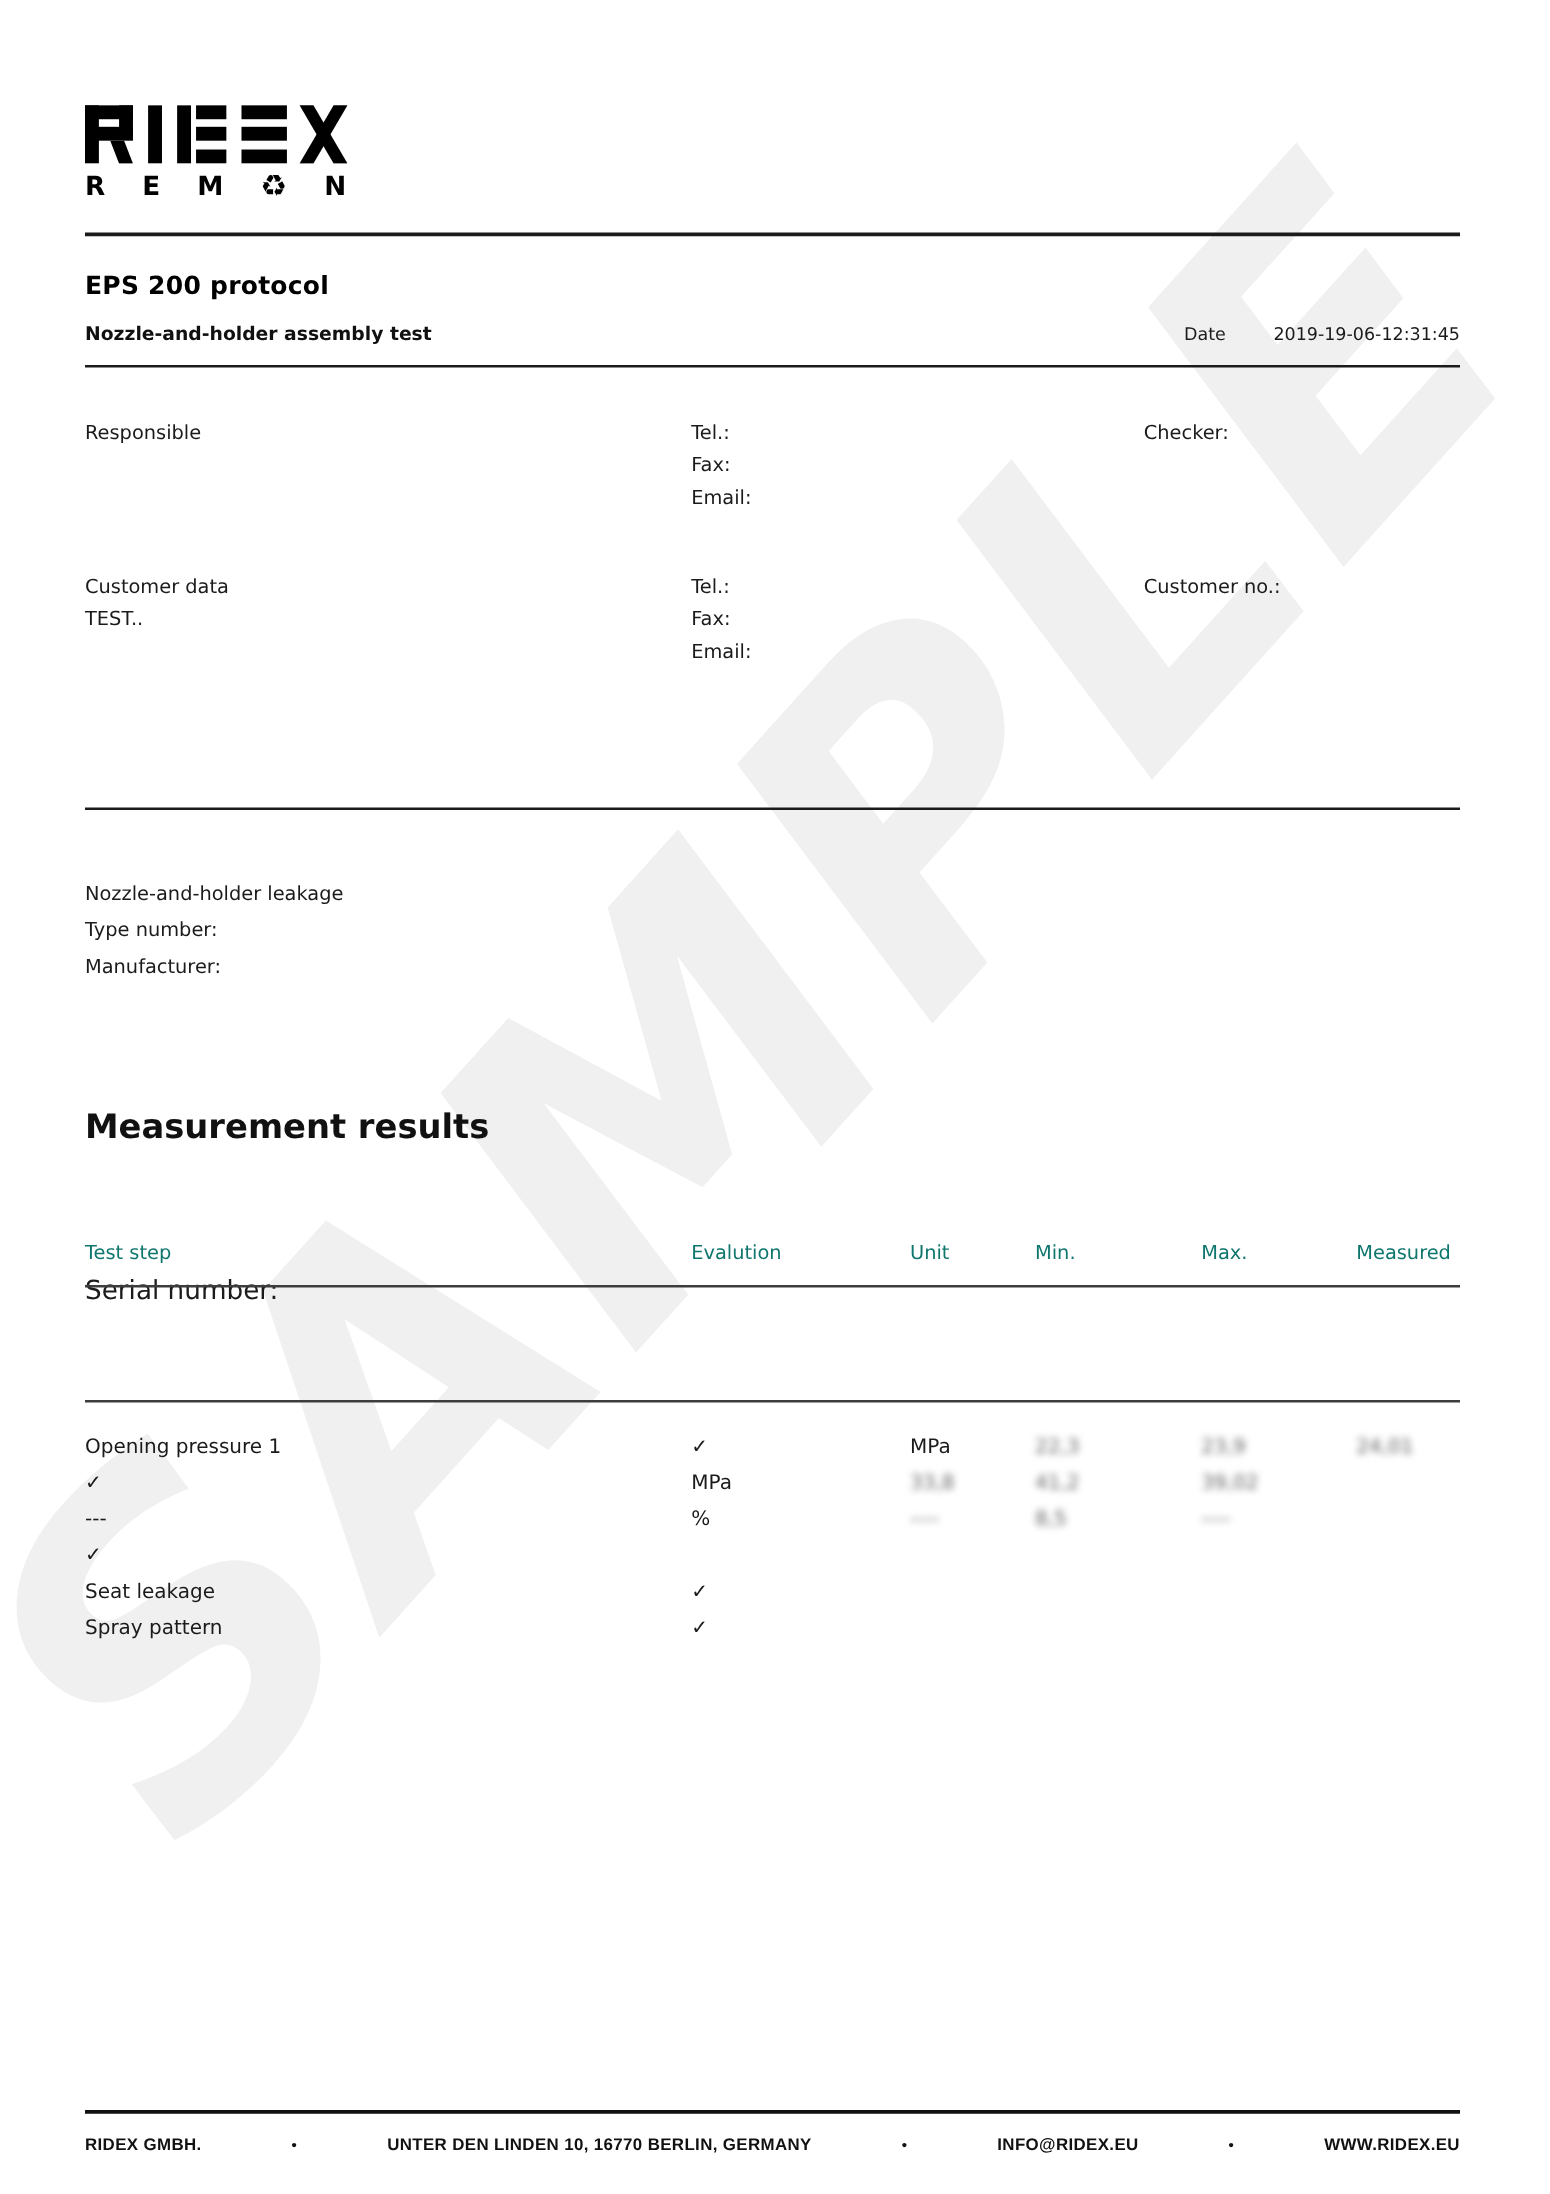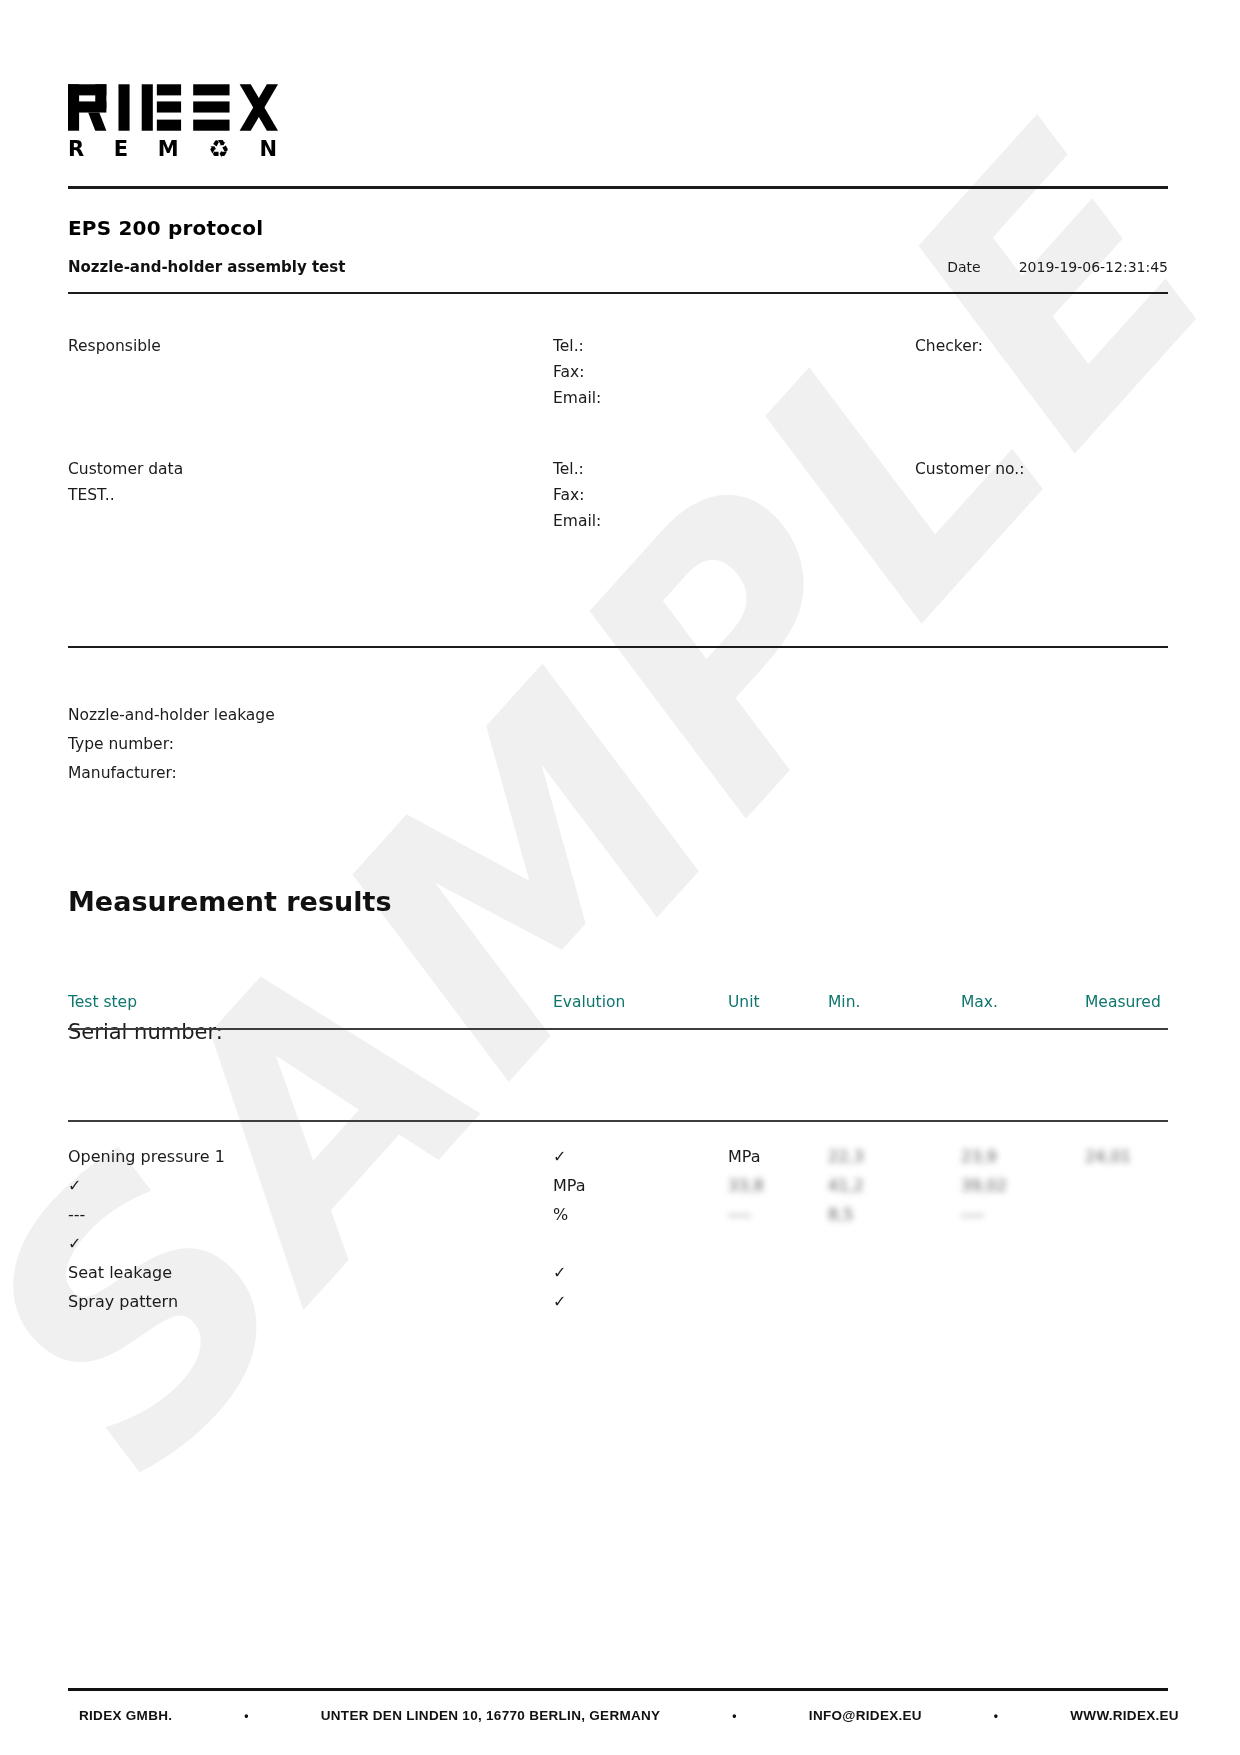--- a/index.html
+++ b/index.html
@@ -55,21 +55,21 @@
     grid-template-columns:485px 175px 100px 133px 124px 1fr;
     font-size:15.5px; }
   .thead { top:993px; color:#0f766e; }
   .trows { top:1142px; line-height:29px; }
   .trows > div { display:grid; grid-template-columns:485px 175px 100px 133px 124px 1fr; }
   .check { font-size:16px; }
   .blur { filter:blur(3px); color:#5f5f5f; }
   
   .footer { top:1708px; left:0; width:1100px; display:flex; align-items:baseline;
     justify-content:space-between; font-family:"Liberation Sans", sans-serif;
-    font-weight:bold; font-size:13.5px; letter-spacing:0.3px; color:#111;margin-left:11px; }
+    font-weight:bold; font-size:13.5px; letter-spacing:0.3px; color:#111; }
   .footer .dot { font-size:12px; }
 </style>
 </head>
 <body>
 
 <div class="page">
 
   <div class="watermark">SAMPLE</div>
 
   <div class="content">

